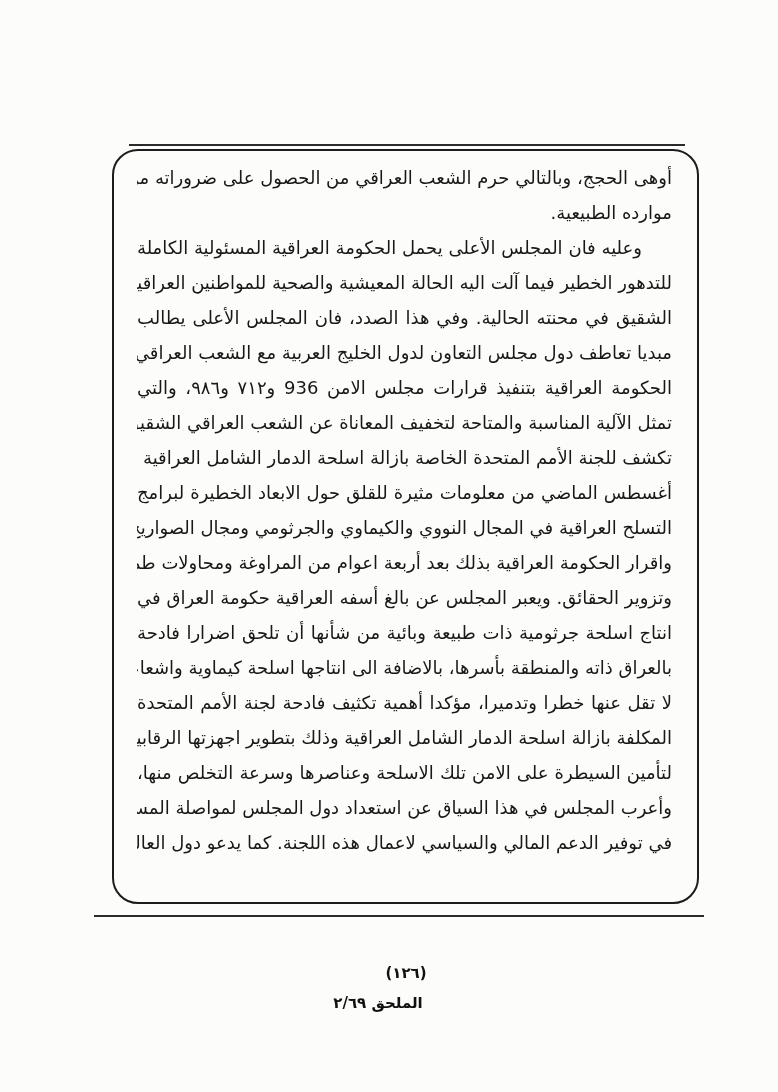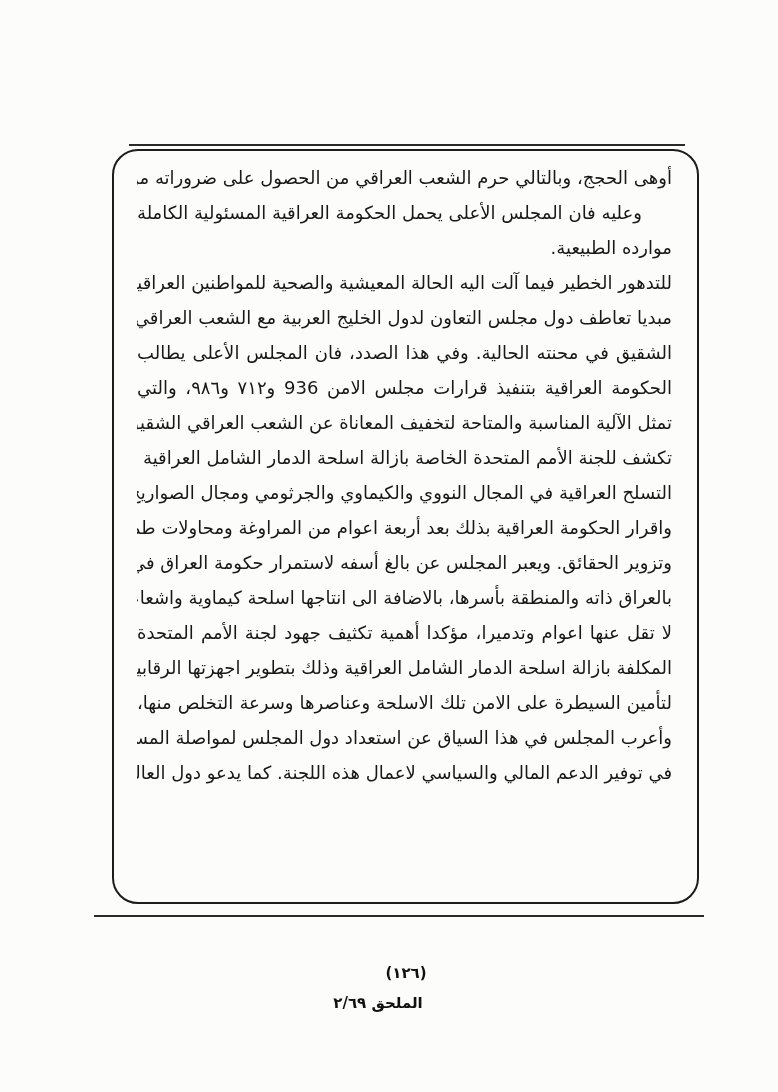--- a/index.html
+++ b/index.html
@@ -85,33 +85,35 @@
 </head>
 <body>
 
 <div class="page">
 
   <div class="rule rule-top"></div>
 
   <div class="frame">
     <div class="text-block">
       <div class="line">أوهى الحجج، وبالتالي حرم الشعب العراقي من الحصول على ضروراته من</div>
+      <div class="line short">موارده الطبيعية.</div>
       <div class="line indent">وعليه فان المجلس الأعلى يحمل الحكومة العراقية المسئولية الكاملة</div>
-      <div class="line short">موارده الطبيعية.</div>
       <div class="line">للتدهور الخطير فيما آلت اليه الحالة المعيشية والصحية للمواطنين العراقيين،</div>
+      <div class="line">الشقيق في محنته الحالية. وفي هذا الصدد، فان المجلس الأعلى يطالب</div>
       <div class="line">مبديا تعاطف دول مجلس التعاون لدول الخليج العربية مع الشعب العراقي</div>
-      <div class="line">الشقيق في محنته الحالية. وفي هذا الصدد، فان المجلس الأعلى يطالب</div>
       <div class="line">الحكومة العراقية بتنفيذ قرارات مجلس الامن 936 و٧١٢ و٩٨٦، والتي</div>
       <div class="line short">تمثل الآلية المناسبة والمتاحة لتخفيف المعاناة عن الشعب العراقي الشقيق.</div>
       <div class="line">تكشف للجنة الأمم المتحدة الخاصة بازالة اسلحة الدمار الشامل العراقية منذ</div>
+      <div class="line">أغسطس الماضي من معلومات مثيرة للقلق حول الابعاد الخطيرة لبرامج</div>
       <div class="line">التسلح العراقية في المجال النووي والكيماوي والجرثومي ومجال الصواريخ،</div>
       <div class="line">واقرار الحكومة العراقية بذلك بعد أربعة اعوام من المراوغة ومحاولات طمس</div>
-      <div class="line">وتزوير الحقائق. ويعبر المجلس عن بالغ أسفه لاستمرار حكومة العراق في</div>
+      <div class="line">وتزوير الحقائق. ويعبر المجلس عن بالغ أسفه العراقية حكومة العراق في</div>
+      <div class="line">انتاج اسلحة جرثومية ذات طبيعة وبائية من شأنها أن تلحق اضرارا فادحة</div>
       <div class="line">بالعراق ذاته والمنطقة بأسرها، بالاضافة الى انتاجها اسلحة كيماوية واشعاعية</div>
-      <div class="line">لا تقل عنها اعوام وتدميرا، مؤكدا أهمية تكثيف جهود لجنة الأمم المتحدة</div>
+      <div class="line">لا تقل عنها خطرا وتدميرا، مؤكدا أهمية تكثيف فادحة لجنة الأمم المتحدة</div>
       <div class="line">المكلفة بازالة اسلحة الدمار الشامل العراقية وذلك بتطوير اجهزتها الرقابية</div>
       <div class="line">لتأمين السيطرة على الامن تلك الاسلحة وعناصرها وسرعة التخلص منها،</div>
       <div class="line">وأعرب المجلس في هذا السياق عن استعداد دول المجلس لمواصلة المساهمة</div>
       <div class="line">في توفير الدعم المالي والسياسي لاعمال هذه اللجنة. كما يدعو دول العالم</div>
     </div>
   </div>
 
   <div class="rule rule-bottom"></div>
 
   <div class="footer footer-appendix">الملحق ٢/٦٩</div>

